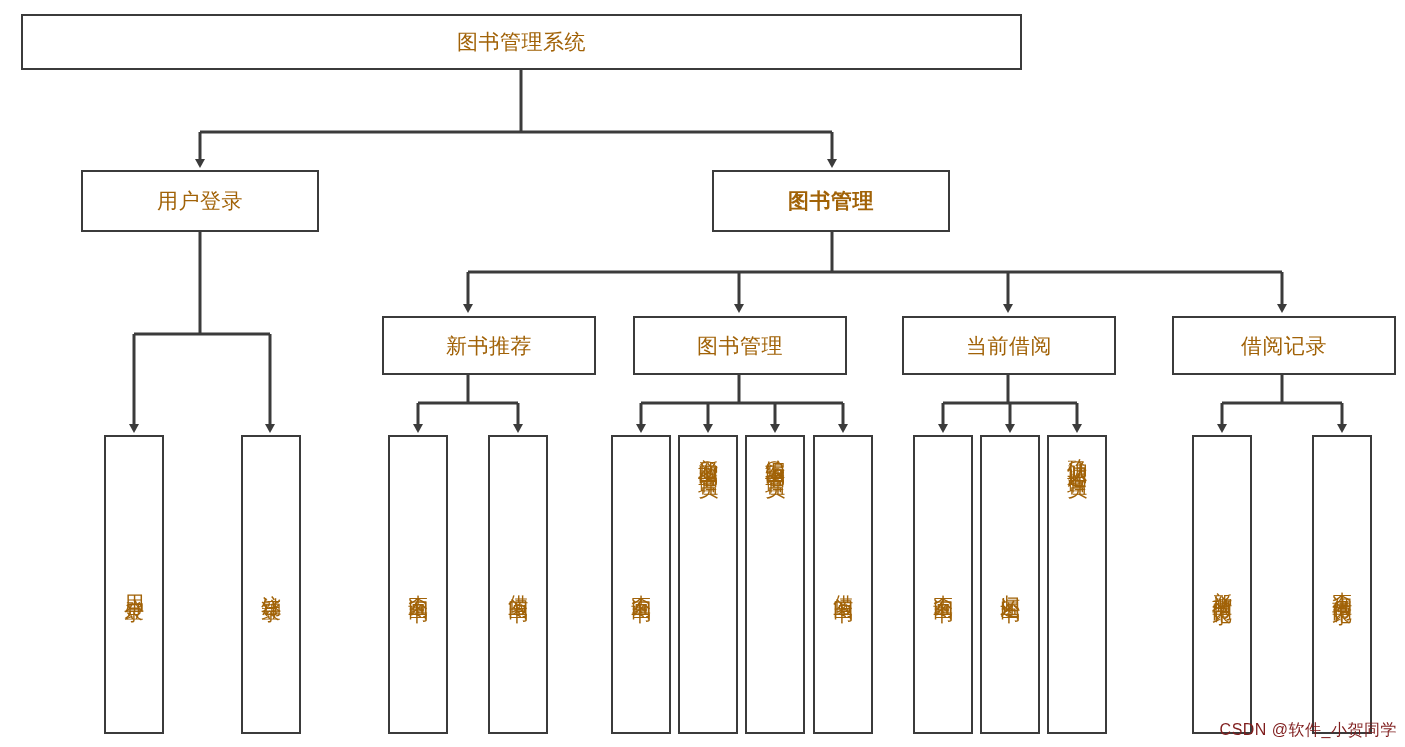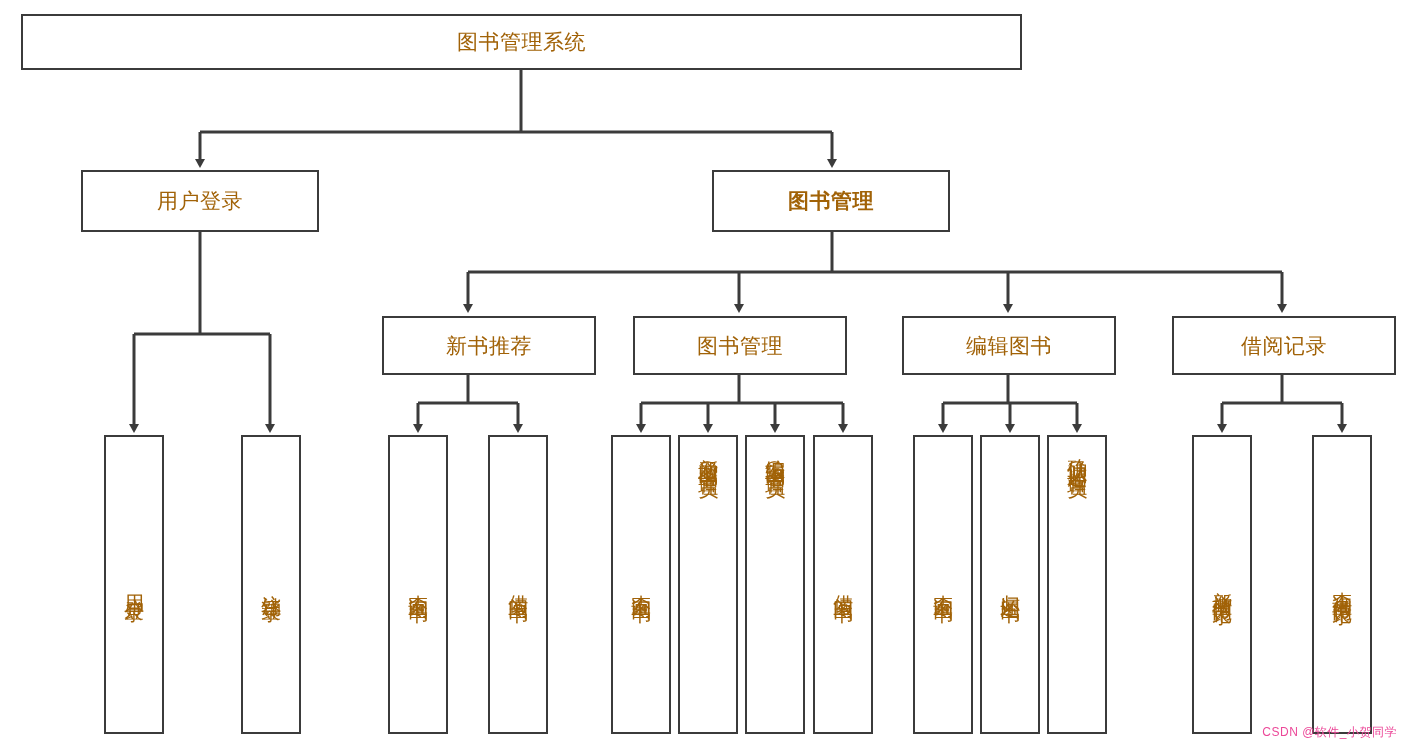--- a/index.html
+++ b/index.html
@@ -63,22 +63,22 @@
     white-space: nowrap;
   }
   .node.vert.centered {
     align-items: center;
     padding-top: 0;
   }
   #watermark {
     position: absolute;
     right: 8px;
     bottom: 6px;
-    font-size: 12px;
-    color: #ec4899;
+    font-size: 16px;
+    color: #7f1d1d;
     letter-spacing: 0.5px;
     white-space: nowrap;
     user-select: none;
     margin-top: 37px;
   }
 </style>
 </head>
 <body>
 
 <div id="diagram-root">
@@ -149,21 +149,21 @@
 
   <div class="node horiz" style="left:362px; top:316px; width:214px; height:59px;margin-left:20px;">
     <span class="node-label">新书推荐</span>
   </div>
 
   <div class="node horiz" style="left:633px; top:316px; width:214px; height:59px;">
     <span class="node-label">图书管理</span>
   </div>
 
   <div class="node horiz" style="left:902px; top:316px; width:214px; height:59px;">
-    <span class="node-label">编辑图书</span>
+    <span class="node-label">当前借阅</span>
   </div>
 
   <div class="node horiz" style="left:1172px; top:316px; width:224px; height:59px;">
     <span class="node-label">借阅记录</span>
   </div>
 
   <div class="node vert centered" style="left:104px; top:435px; width:60px; height:299px;">
     <span class="node-label">用户登录</span>
   </div>
 

